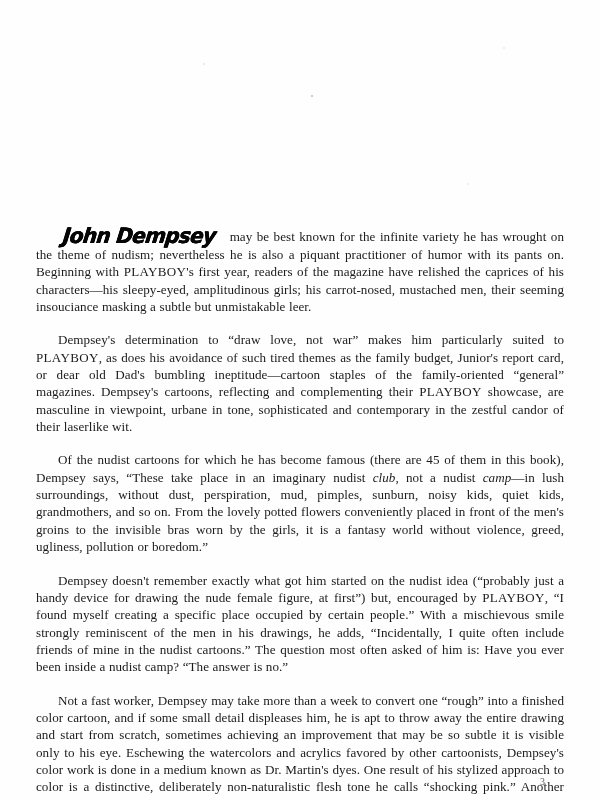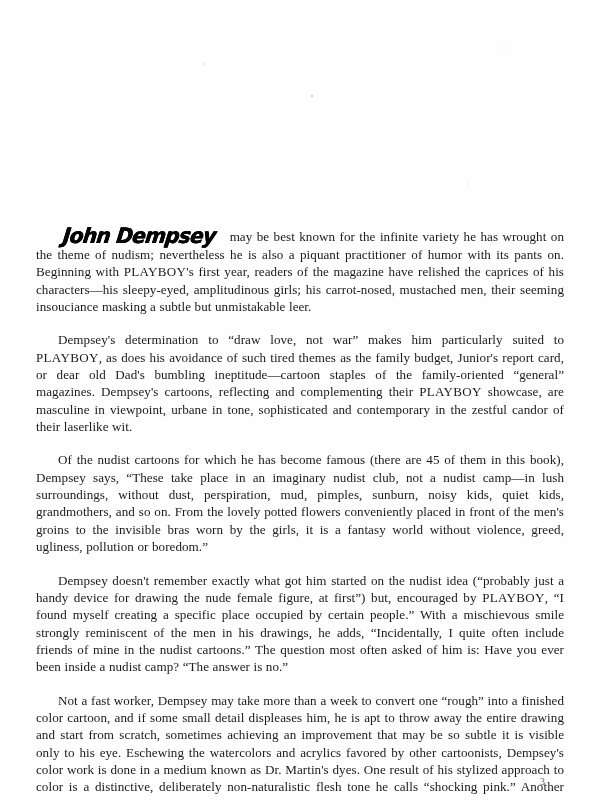--- a/index.html
+++ b/index.html
@@ -78,21 +78,21 @@
       0 0.4px 0 rgba(5,5,5,0.8);
   }
 
   
   .smallcaps {
     font-variant: small-caps;
     font-size: 13px;
     letter-spacing: 0.35px;
   }
 
-  .ital { }
+  .ital { font-style: italic; }
 
   
   .folio {
     position: absolute;
     left: 540px;
     top: 777px;
     width: 20px;
     text-align: left;
     font-size: 10px;
     line-height: 1;

